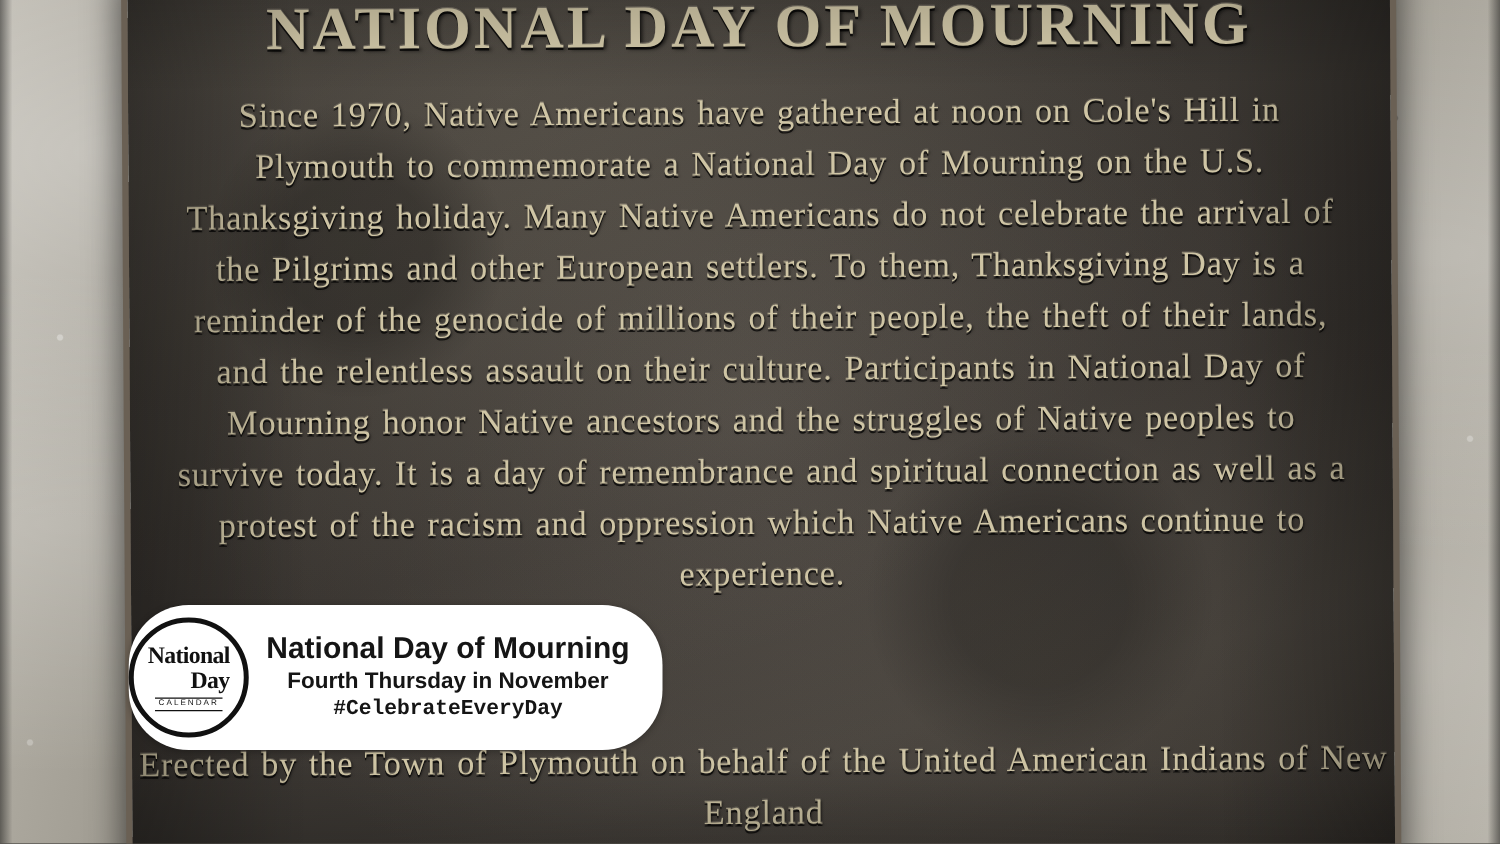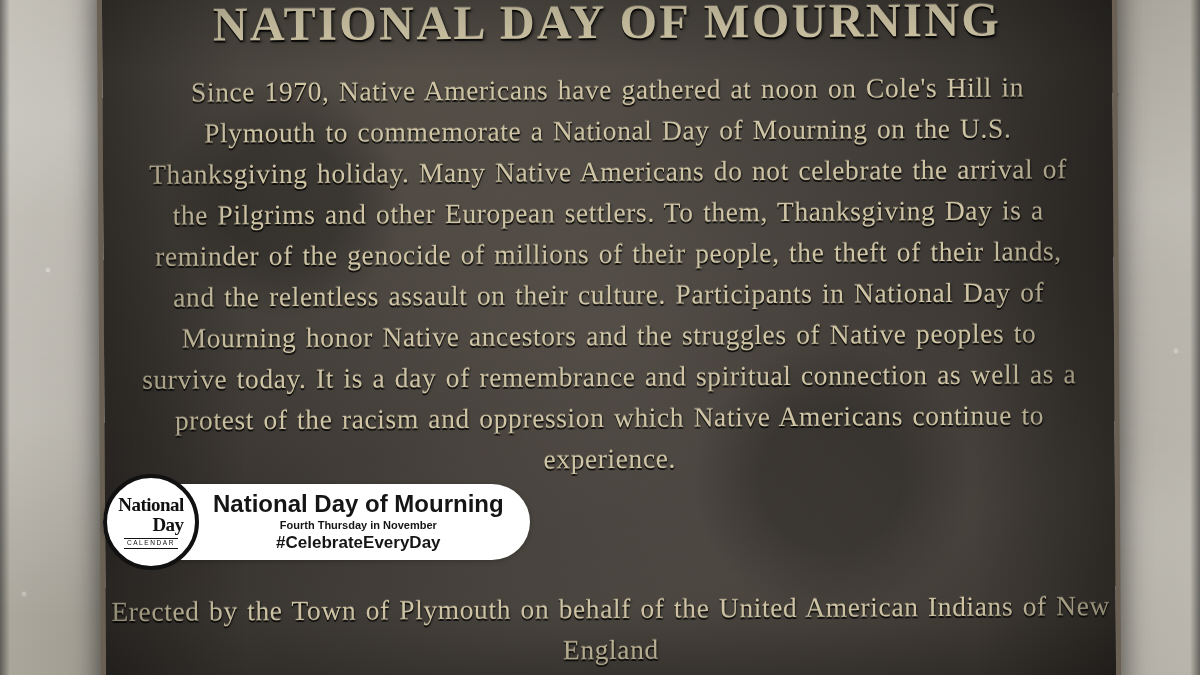--- a/index.html
+++ b/index.html
@@ -138,21 +138,21 @@
       1px 1px 2px rgba(0,0,0,0.55);
     text-align: center;
     word-spacing: 2px;
   }
 
   
   .badge {
     position: absolute;
     left: 103px;
     top: 484px;
-    height: 76px;
+    height: 116px;
     display: flex;
     align-items: center;
     background: #ffffff;
     border-radius: 48px;
     padding-right: 26px;
     box-shadow: 0 1px 5px rgba(0,0,0,0.25);
   }
   .badge-logo {
     position: relative;
     width: 96px;
@@ -194,30 +194,31 @@
     color: #151515;
     font-family: "Liberation Sans", sans-serif;
   }
   .badge-title {
     font-size: 24px;
     font-weight: 700;
     line-height: 1.18;
     white-space: nowrap;
   }
   .badge-sub {
-    font-size: 11px;
+    font-size: 18px;
     font-weight: 600;
     line-height: 1.3;
     white-space: nowrap;
   }
   .badge-tag {
     font-size: 17px;
     font-weight: 600;
     line-height: 1.3;
     white-space: nowrap;
+    font-family: Liberation Mono, monospace;
   }
 
   
   .edge-l, .edge-r {
     position: absolute;
     top: 0; bottom: 0;
     width: 10px;
     pointer-events: none;
   }
   .edge-l { left: 0; background: linear-gradient(90deg, rgba(0,0,0,.45), rgba(0,0,0,0)); }

